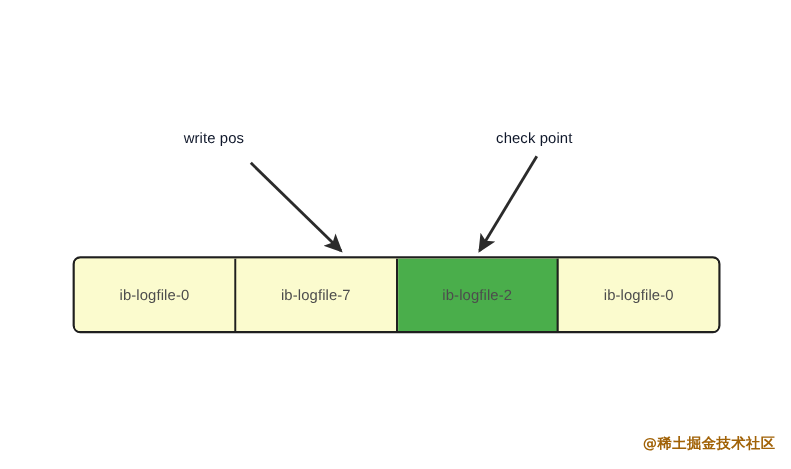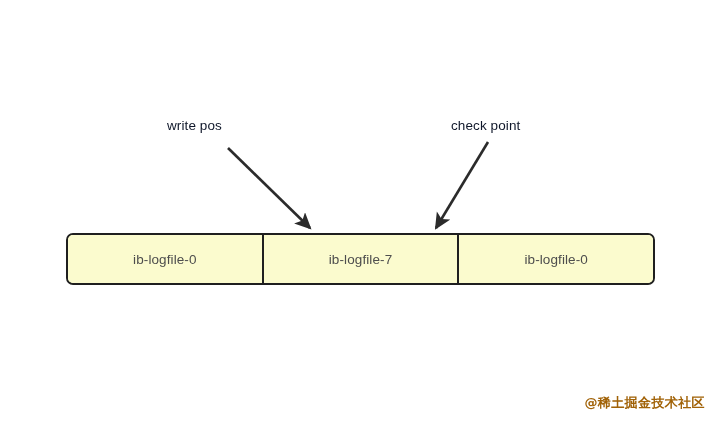--- a/index.html
+++ b/index.html
@@ -44,21 +44,21 @@
     height: 426px;
     pointer-events: none;
   }
 
   
   #logfile-strip {
     position: absolute;
     left: 66px;
     top: 233px;
     width: 589px;
-    height: 52px;
+    height: 70px;
     display: flex;
     flex-direction: row;
     border: 2.2px solid #1f1f1f;
     border-radius: 7px;
     box-sizing: border-box;
     background: #fbfbce;
     overflow: hidden;
   }
   .logfile-cell {
     flex: 1 1 0;
@@ -112,20 +112,23 @@
     <line id="arrow-check-point" x1="488" y1="142" x2="436" y2="228" stroke="#2b2b2b" stroke-width="2.6" marker-end="url(#arrowhead)"></line>
   </svg>
 
   <div id="logfile-strip">
     <div class="logfile-cell">
       <span>ib-logfile-0</span>
     </div>
     <div class="logfile-cell">
       <span>ib-logfile-7</span>
     </div>
+    <div class="logfile-cell highlight">
+      <span>ib-logfile-2</span>
+    </div>
     <div class="logfile-cell">
       <span>ib-logfile-0</span>
     </div>
   </div>
 
   <div id="watermark">@稀土掘金技术社区</div>
 
 </div>
 
 </body></html>

